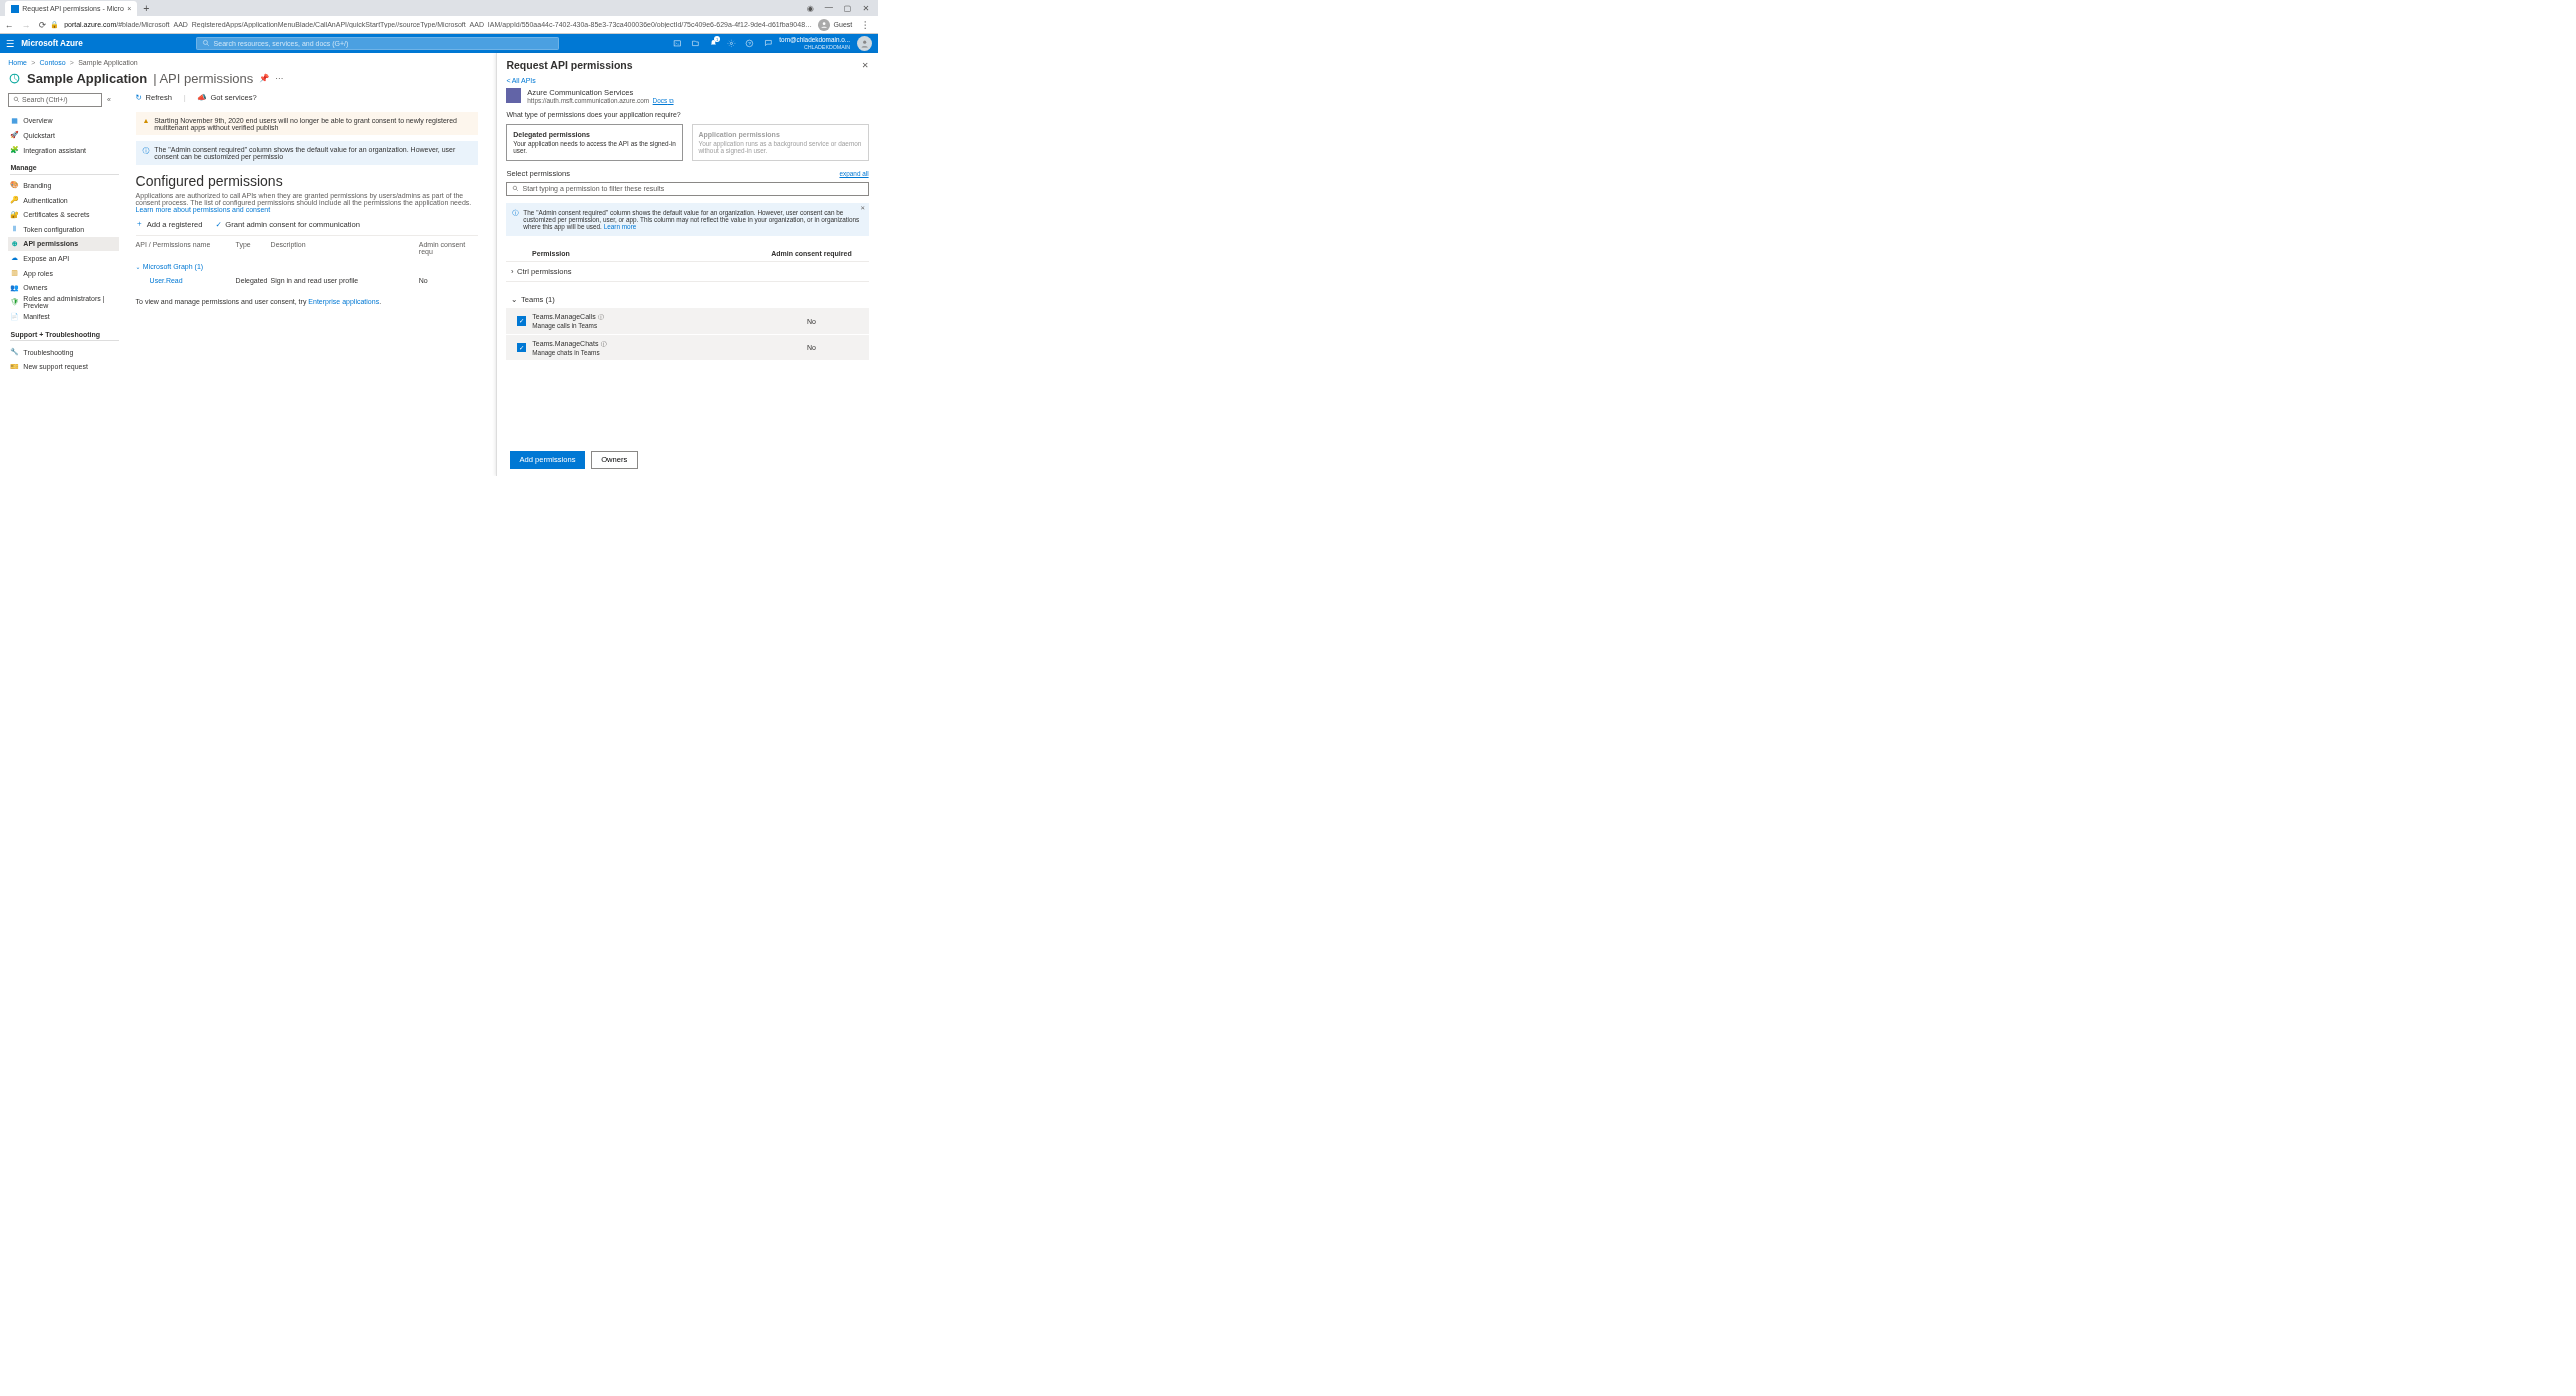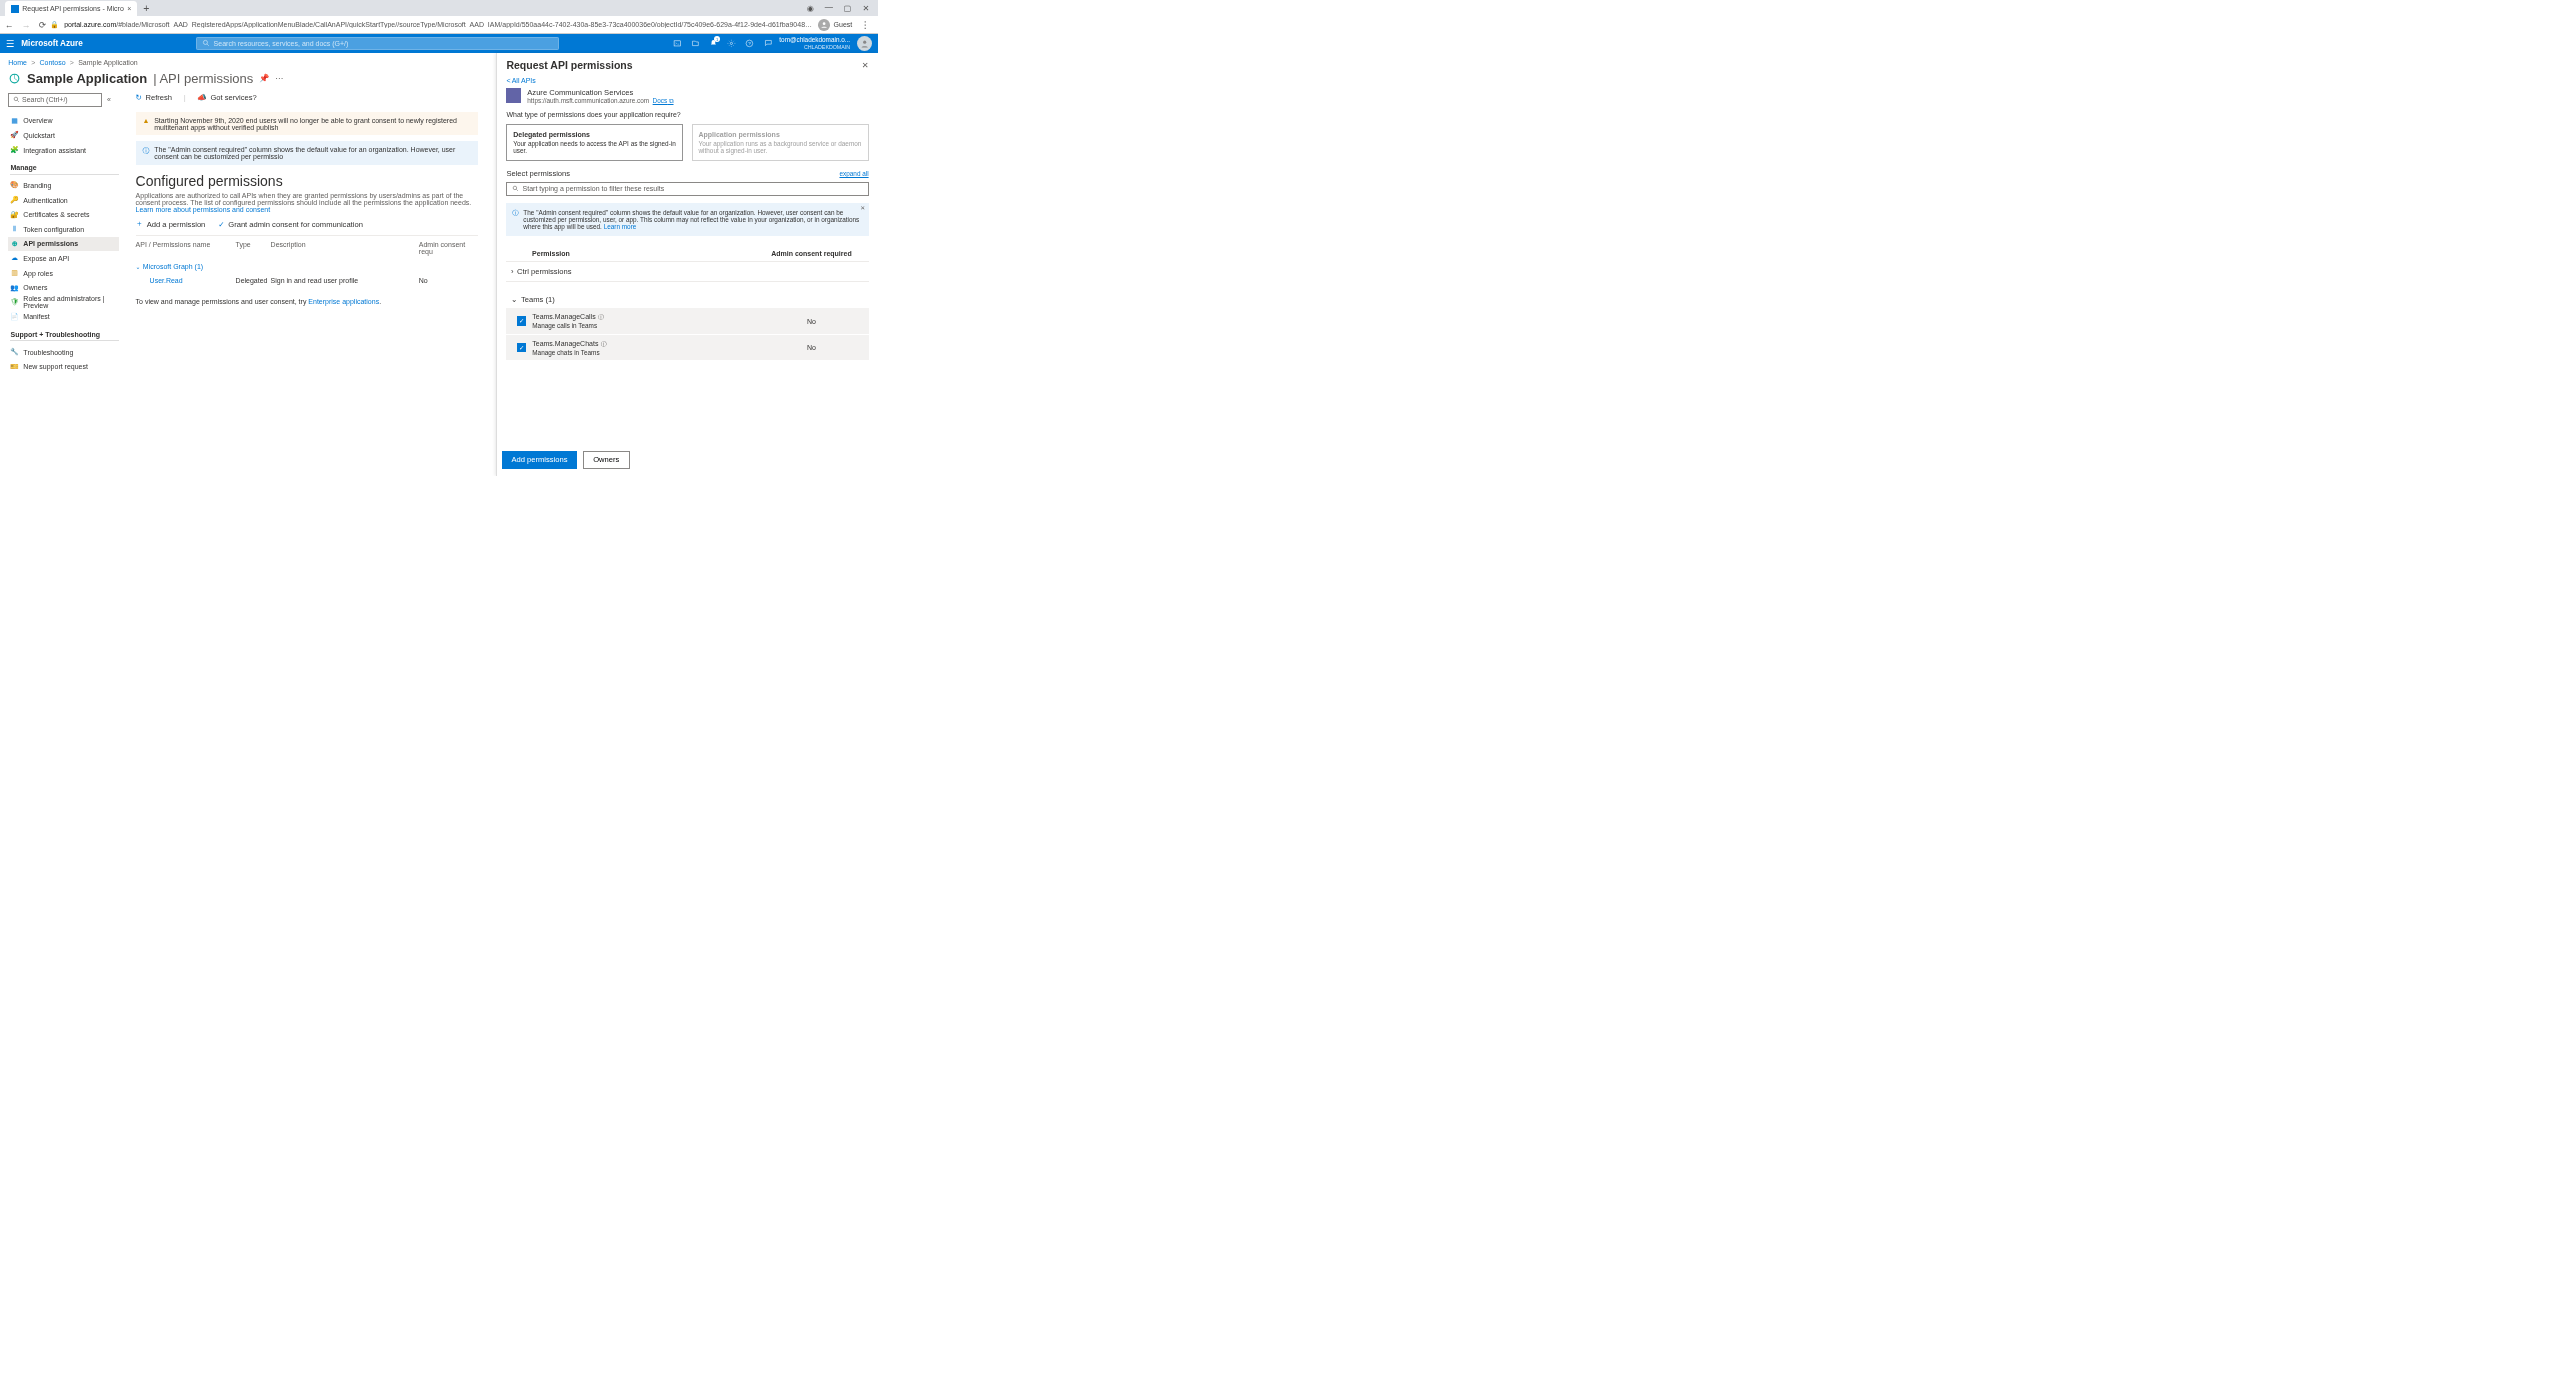--- a/index.html
+++ b/index.html
@@ -118,21 +118,21 @@
 .group-row { display:flex; align-items:center; gap:3.5px; padding:4.7px; font-size:7.6px; border-top:0.6px solid #edebe9; border-bottom:0.6px solid #edebe9;}
 .perm-item { display:flex; align-items:center; padding:4.7px; background:#f3f2f1; margin-bottom:1.2px; font-size:7px;}
 .perm-item .chk { width:9.4px; height:9.4px; background:#0078d4; display:flex; align-items:center; justify-content:center; margin:0 5.9px;}
 .perm-item .chk::after { content:"✓"; color:#fff; font-size:6.4px;}
 .perm-item .ptext { flex:1;}
 .perm-item .pname { font-size:7px;}
 .perm-item .pdesc { font-size:6.4px; color:#323130;}
 .perm-item .padm { width:105px; text-align:center;}
 .info-ico { color:#605e5c; font-size:5.9px; margin-left:2.3px;}
 
-.rp-footer { padding:7px 5px; display:flex; gap:5.9px;}
+.rp-footer { padding:7px 13px; display:flex; gap:5.9px;}
 .btn-primary { background:#0078d4; color:#fff; border:none; padding:3.5px 9.4px; font-size:7.6px;}
 .btn-secondary { background:#fff; border:0.6px solid #8a8886; padding:3.5px 9.4px; font-size:7.6px;}
 
 
 .ico-svg { width:8.2px; height:8.2px; }
 </style>
 </head>
 <body>
 
 <div class="chrome-top">
@@ -335,21 +335,21 @@
             <span class="ico info">ⓘ</span>
             <span>The "Admin consent required" column shows the default value for an organization. However, user consent can be customized per permissio</span>
           </div>
 
         <div class="section-title">Configured permissions</div>
         <div class="desc"><span>Applications are authorized to call APIs when they are granted permissions by users/admins as part of the consent process. The list of configured permissions should include all the permissions the application needs. </span><a href="#" class="link">Learn more about permissions and consent</a></div>
 
         <div class="action-row">
           <div class="action">
               <span class="ico">＋</span>
-              <span>Add a permission</span>
+              <span>Add a registered</span>
             </div>
           <div class="action">
               <span class="ico">✓</span>
               <span>Grant admin consent for communication</span>
             </div>
         </div>
 
         <div class="perm-table">
           <div class="head">
             <div class="col-api">API / Permissions name</div>

